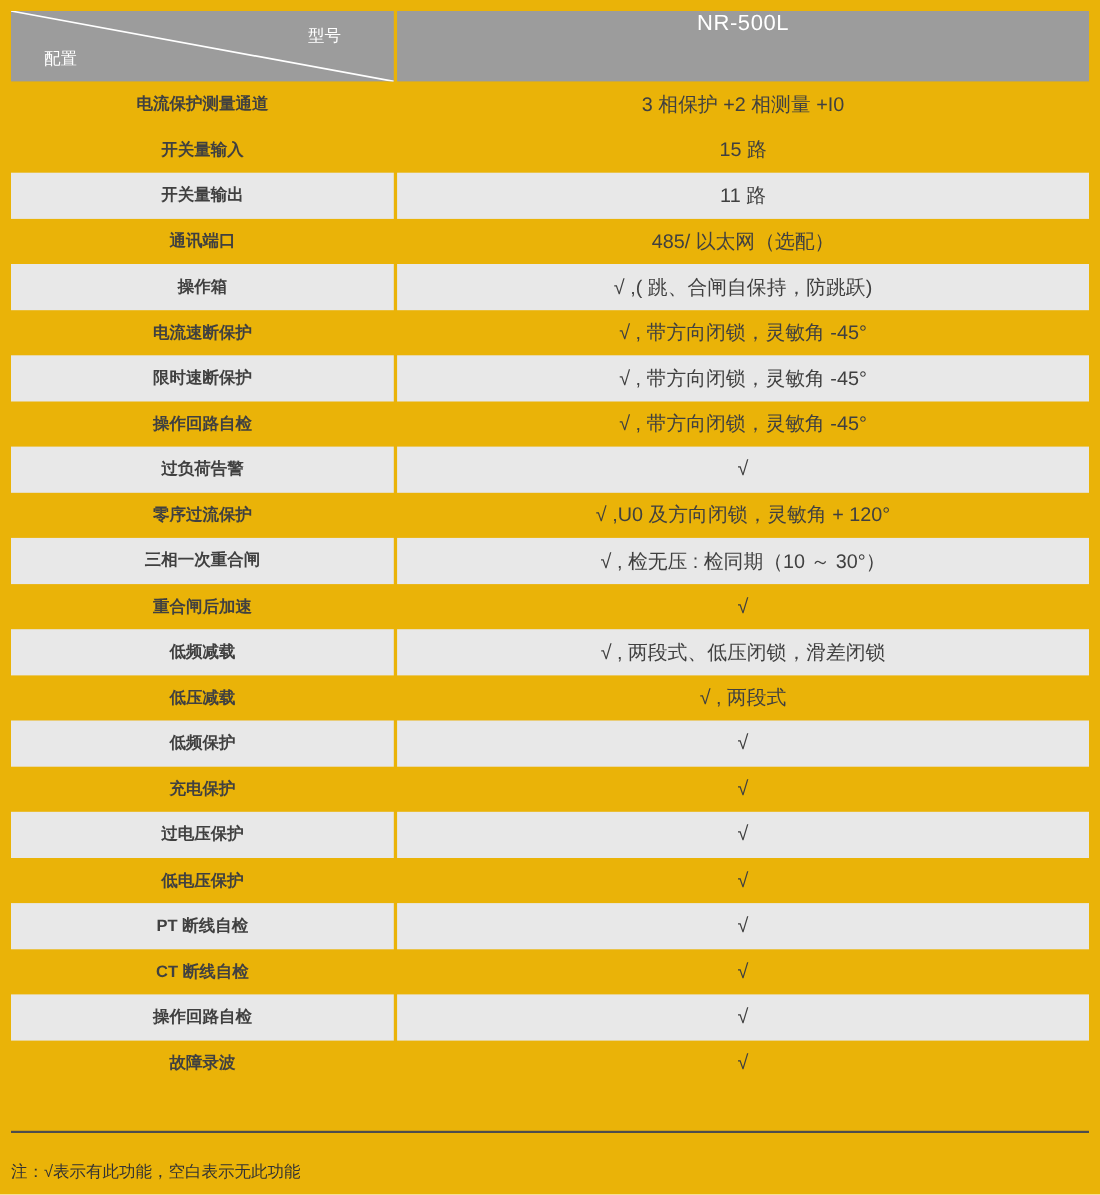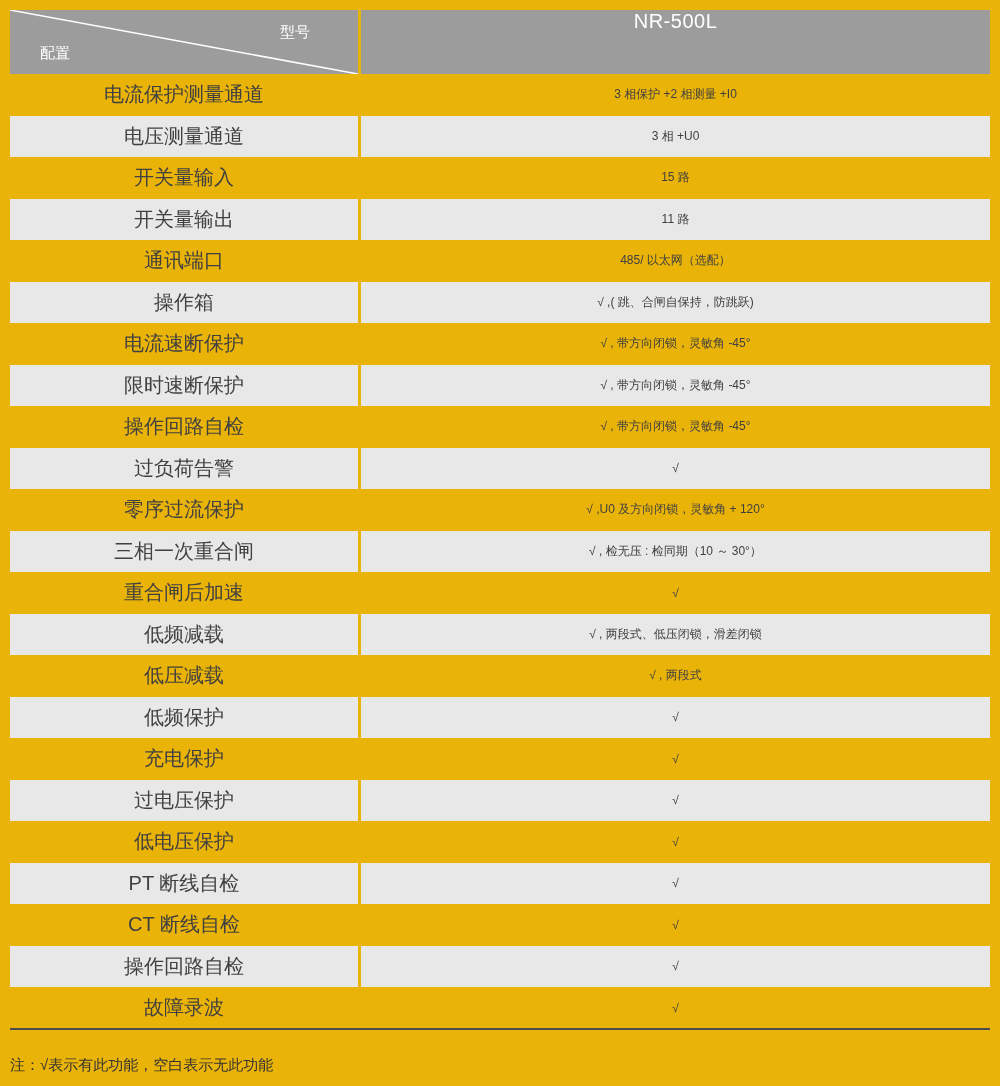--- a/index.html
+++ b/index.html
@@ -70,29 +70,30 @@
     display: flex;
     height: 41.5px;
   }
   .label-cell {
     flex: 0 0 348px;
     width: 348px;
     margin-right: 3px;
     display: flex;
     align-items: center;
     justify-content: center;
-    font-size: 20px;
+    font-size: 15px;
     color: #404040;
+    font-weight: bold;
   }
   .value-cell {
     flex: 1;
     display: flex;
     align-items: center;
     justify-content: center;
-    font-size: 12px;
+    font-size: 18px;
     color: #404040;
   }
   .data-row.striped .label-cell,
   .data-row.striped .value-cell {
     background: #e8e8e8;
   }
   .table-bottom-border {
     position: absolute;
     left: 10px;
     top: 1028px;
@@ -126,24 +127,20 @@
       <div class="cell model-cell">
         <span>NR-500L</span>
       </div>
     </div>
 
     <div id="rows-container">
         <div class="data-row">
           <div class="cell label-cell">电流保护测量通道</div>
           <div class="cell value-cell">3 相保护 +2 相测量 +I0</div>
         </div>
-        <div class="data-row striped">
-          <div class="cell label-cell">电压测量通道</div>
-          <div class="cell value-cell">3 相 +U0</div>
-        </div>
         <div class="data-row">
           <div class="cell label-cell">开关量输入</div>
           <div class="cell value-cell">15 路</div>
         </div>
         <div class="data-row striped">
           <div class="cell label-cell">开关量输出</div>
           <div class="cell value-cell">11 路</div>
         </div>
         <div class="data-row">
           <div class="cell label-cell">通讯端口</div>

